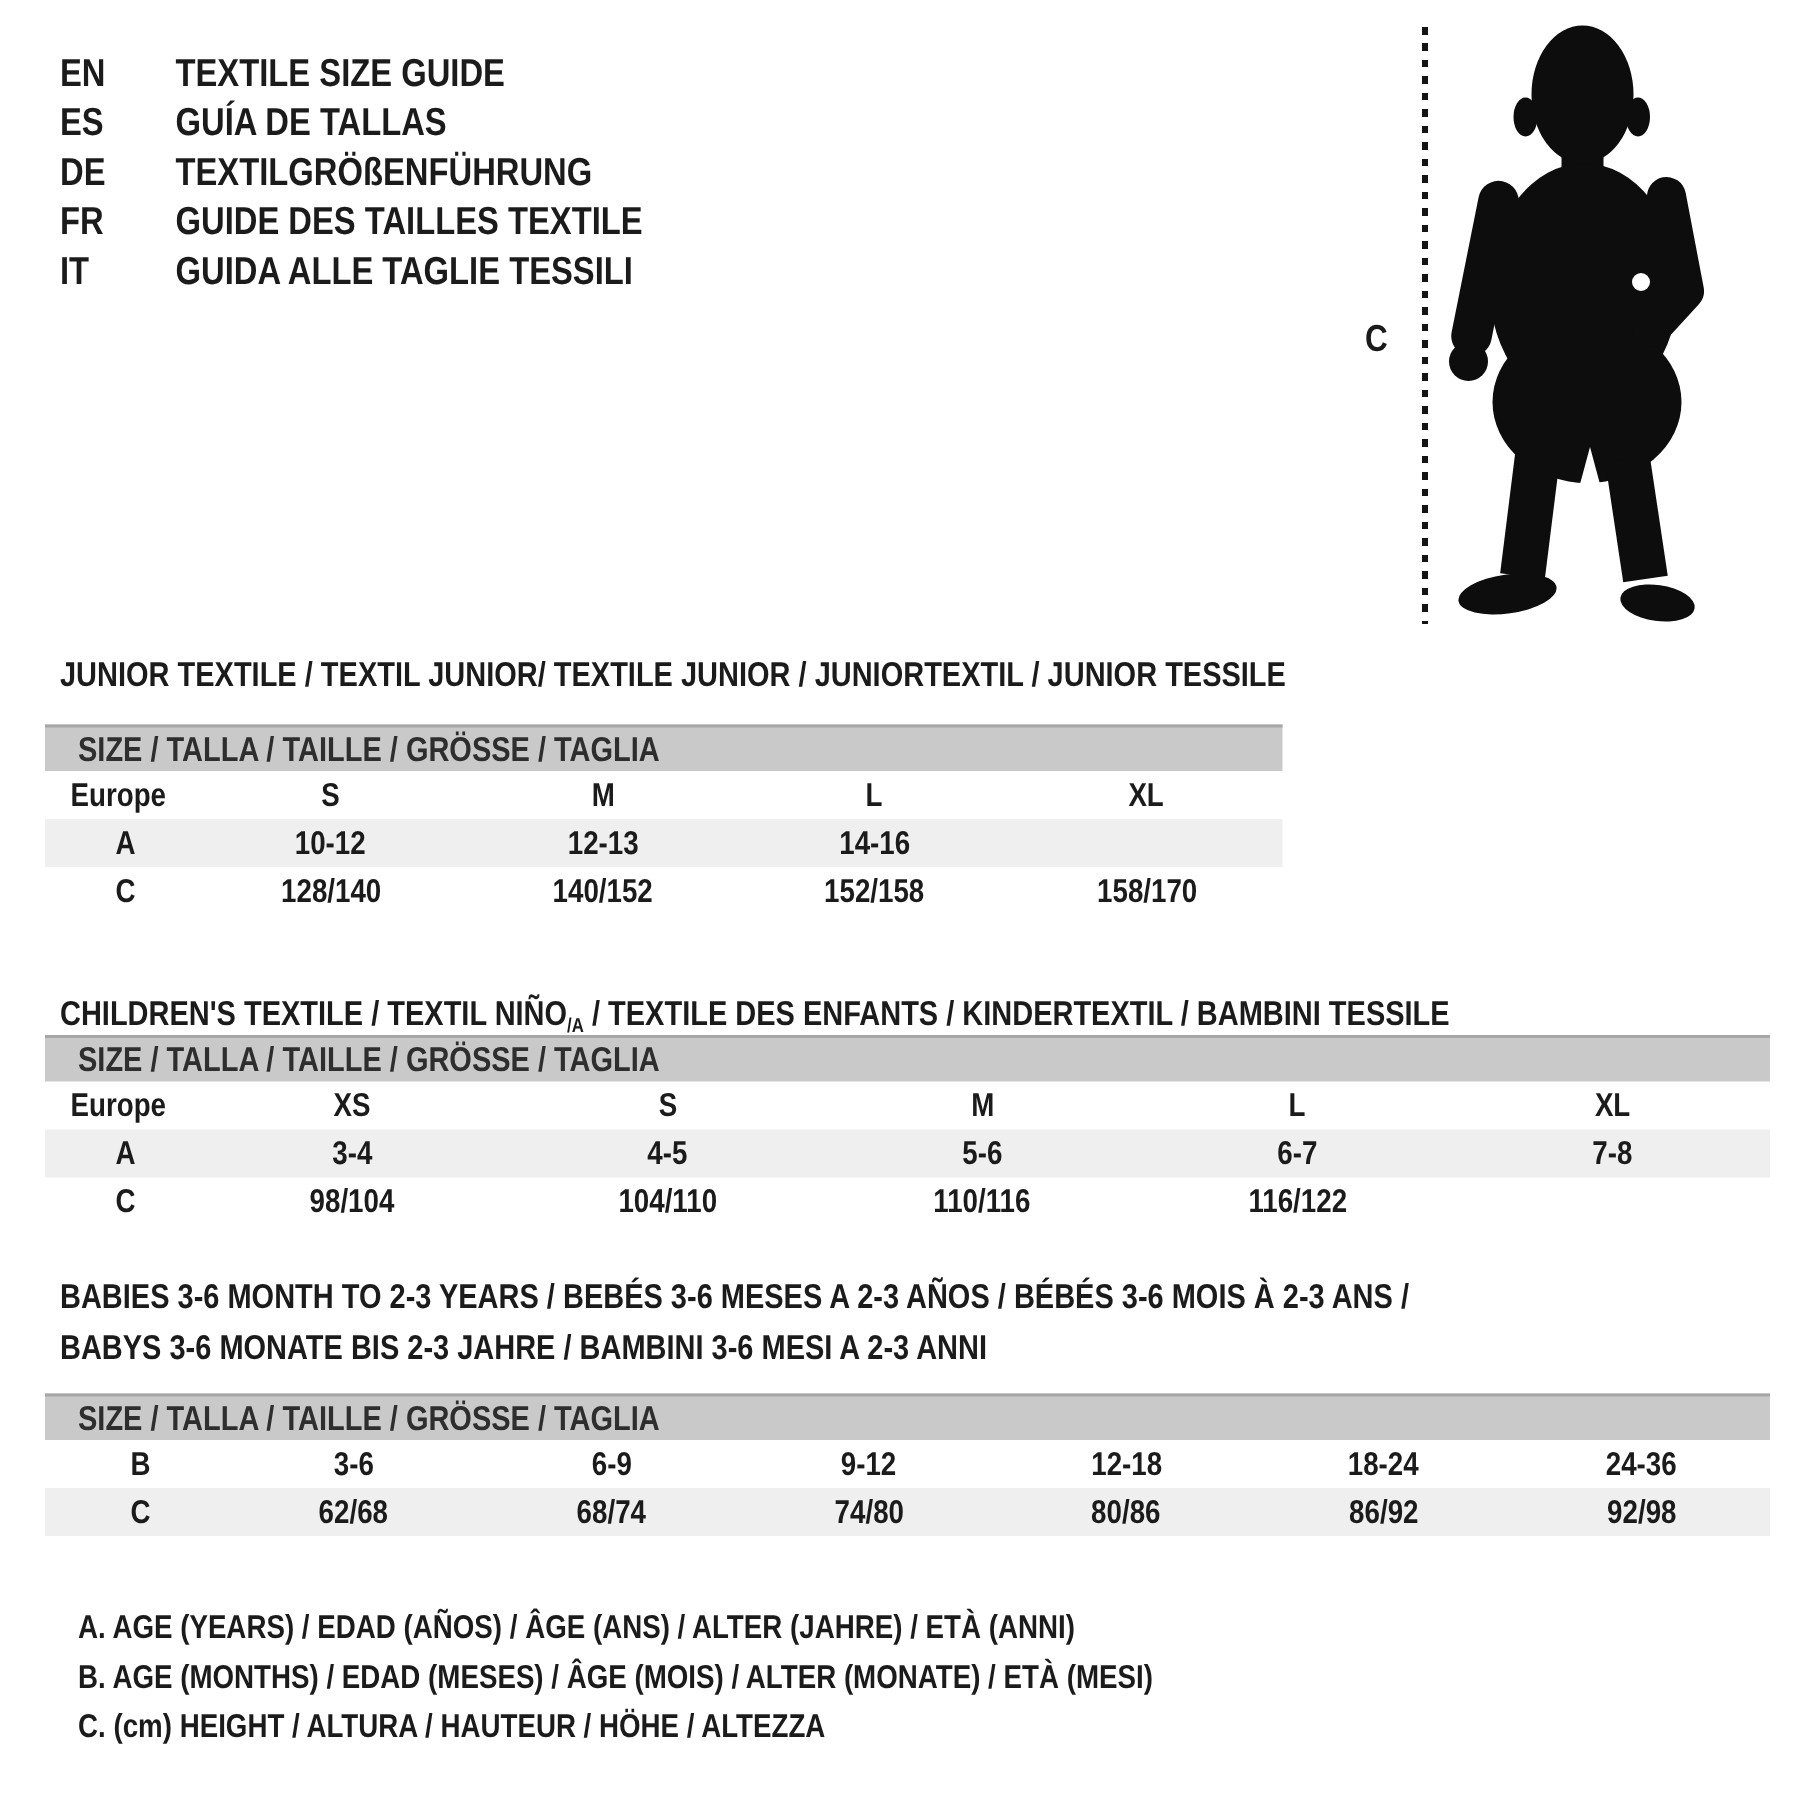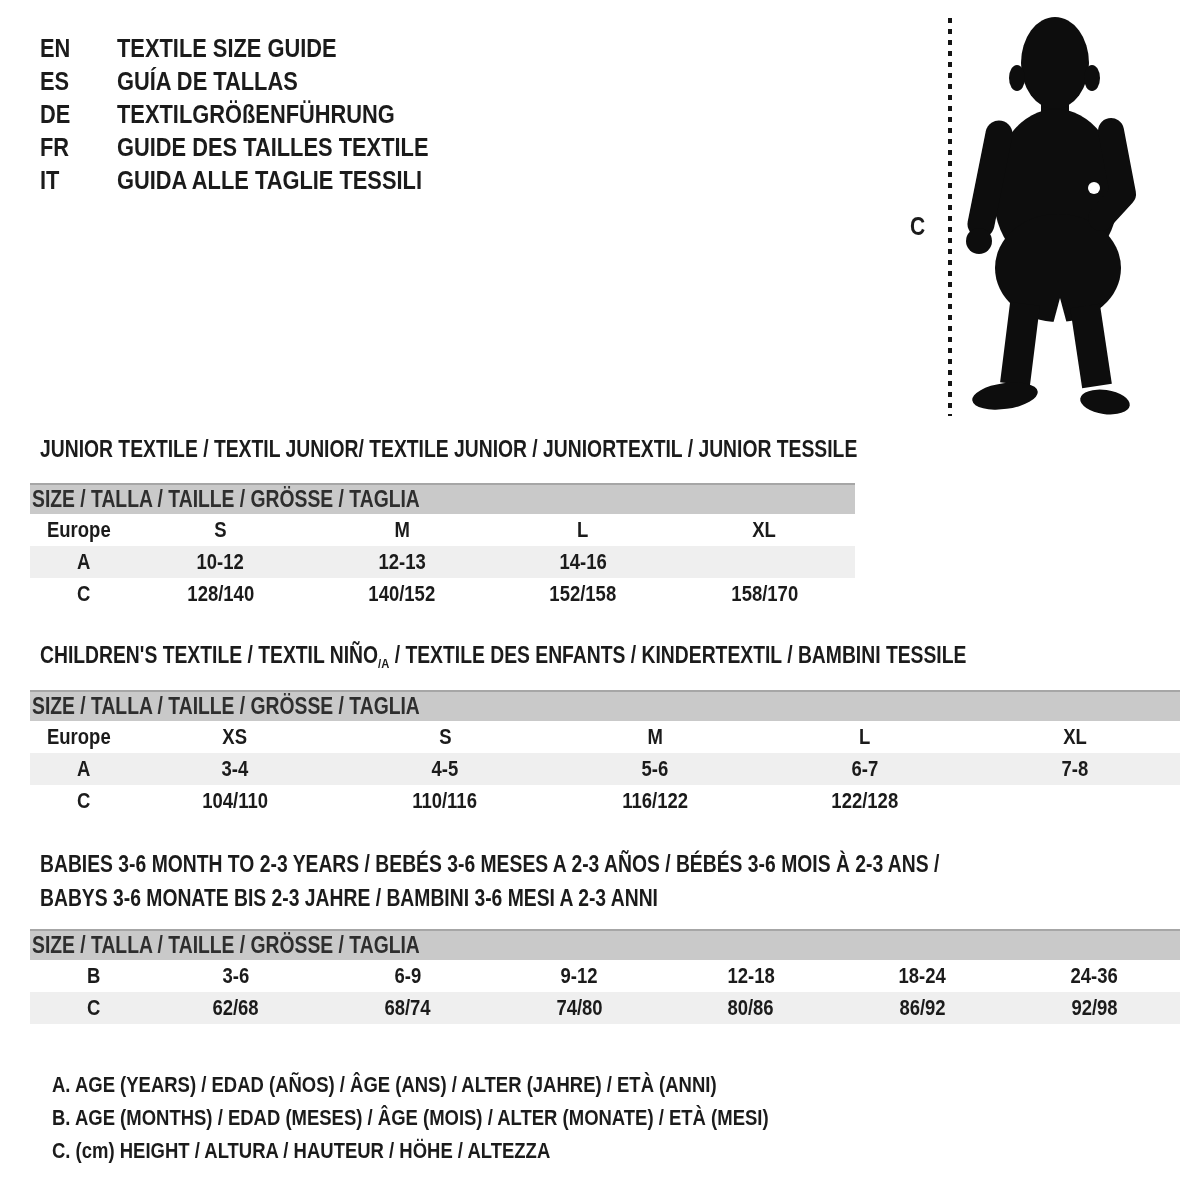--- a/index.html
+++ b/index.html
@@ -24,21 +24,21 @@
   .toddler{position:absolute;left:963px;top:16px;}
 
   
   .sec-title{position:absolute;left:40px;font-size:23px;line-height:26px;}
   .sub{font-size:0.58em;position:relative;top:0.34em;}
 
   
   .table{position:absolute;left:30px;}
   .bar{
     height:31px;box-sizing:border-box;background:#c9c9c9;border-top:2px solid #a6a6a6;
-    display:flex;align-items:center;padding-left:2px;font-size:23px;color:#2e2e2e;
+    display:flex;align-items:center;padding-left:22px;font-size:23px;color:#2e2e2e;
   }
   .row{display:grid;height:32px;font-size:22px;}
   .row.alt{background:#efefef;}
   .cell{display:flex;align-items:center;justify-content:center;overflow:visible;}
   .cell.first{justify-content:center;padding-left:9px;}
   .junior-t{top:483px;width:825px;}
   .junior-t .row{grid-template-columns:100px repeat(4,1fr);}
   .children-t{top:690px;width:1150px;}
   .children-t .row{grid-template-columns:100px repeat(5,1fr);}
   .babies-t{top:929px;width:1150px;}
@@ -148,21 +148,21 @@
         </div>
       <div class="cell">
           <span class="t tc">152/158</span>
         </div>
       <div class="cell">
           <span class="t tc">158/170</span>
         </div>
     </div>
   </div>
 
-  <div class="sec-title" style="top:642px;">
+  <div class="sec-title" style="top:662px;">
     <span class="t"><span>CHILDREN'S TEXTILE / TEXTIL NIÑO</span><span class="sub">/A</span><span> / TEXTILE DES ENFANTS / KINDERTEXTIL / BAMBINI TESSILE</span></span>
   </div>
   <div class="table children-t">
     <div class="bar">
       <span class="t">SIZE / TALLA / TAILLE / GRÖSSE / TAGLIA</span>
     </div>
     <div class="row">
       <div class="cell first">
           <span class="t">Europe</span>
         </div>
@@ -200,30 +200,30 @@
         </div>
       <div class="cell">
           <span class="t tc">7-8</span>
         </div>
     </div>
     <div class="row">
       <div class="cell first">
           <span class="t">C</span>
         </div>
       <div class="cell">
+          <span class="t tc">98/104</span>
+        </div>
+      <div class="cell">
           <span class="t tc">104/110</span>
         </div>
       <div class="cell">
           <span class="t tc">110/116</span>
         </div>
       <div class="cell">
           <span class="t tc">116/122</span>
-        </div>
-      <div class="cell">
-          <span class="t tc">122/128</span>
         </div>
     </div>
   </div>
 
   <div class="sec-title" style="top:851px;">
     <span class="t">BABIES 3-6 MONTH TO 2-3 YEARS / BEBÉS 3-6 MESES A 2-3 AÑOS / BÉBÉS 3-6 MOIS À 2-3 ANS /</span><br>
     <span class="t" style="margin-top:8px;">BABYS 3-6 MONATE BIS 2-3 JAHRE / BAMBINI 3-6 MESI A 2-3 ANNI</span>
   </div>
   <div class="table babies-t">
     <div class="bar">

